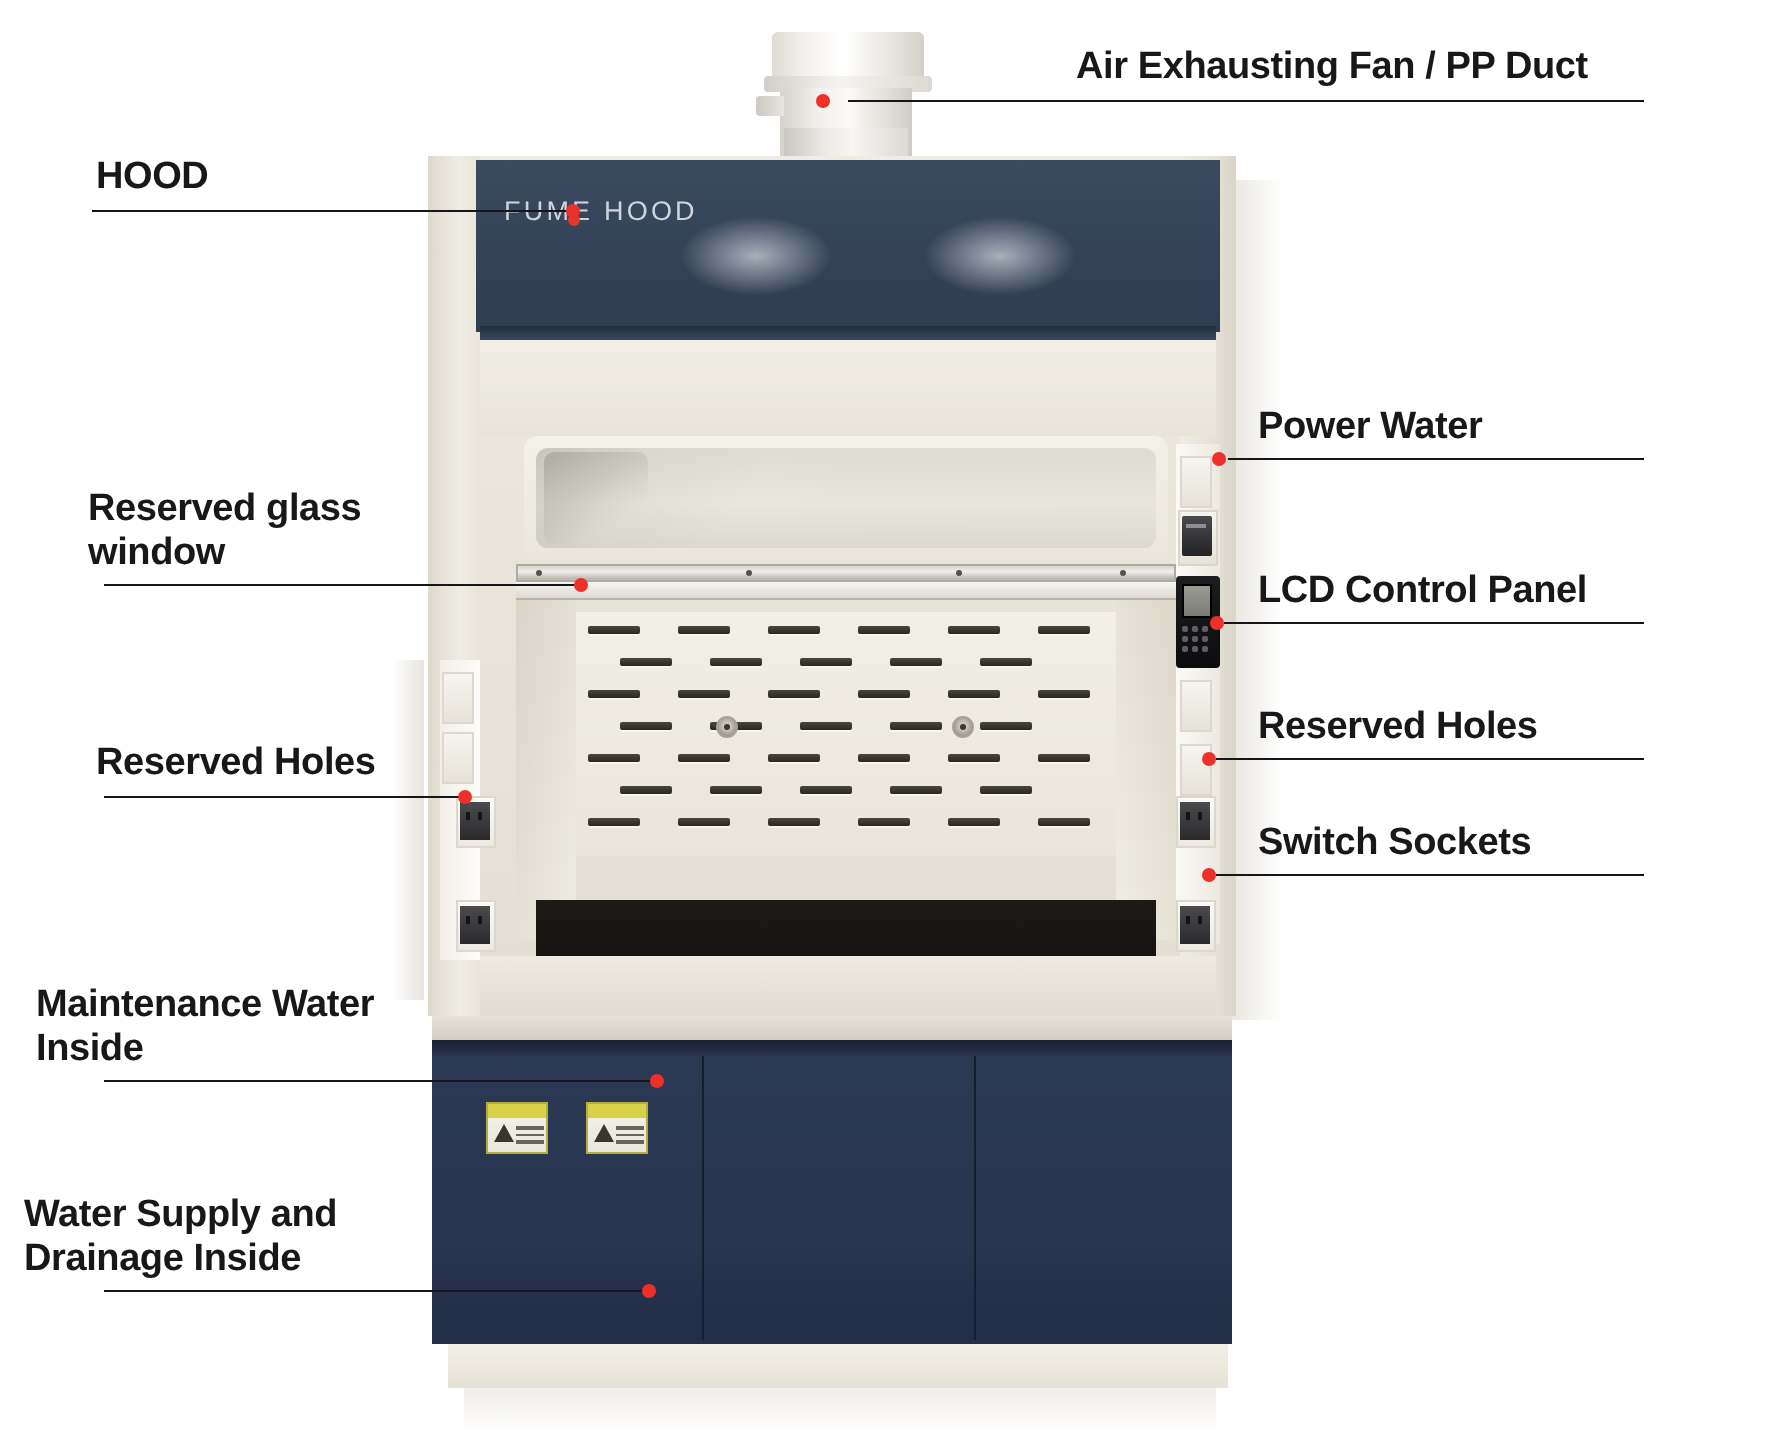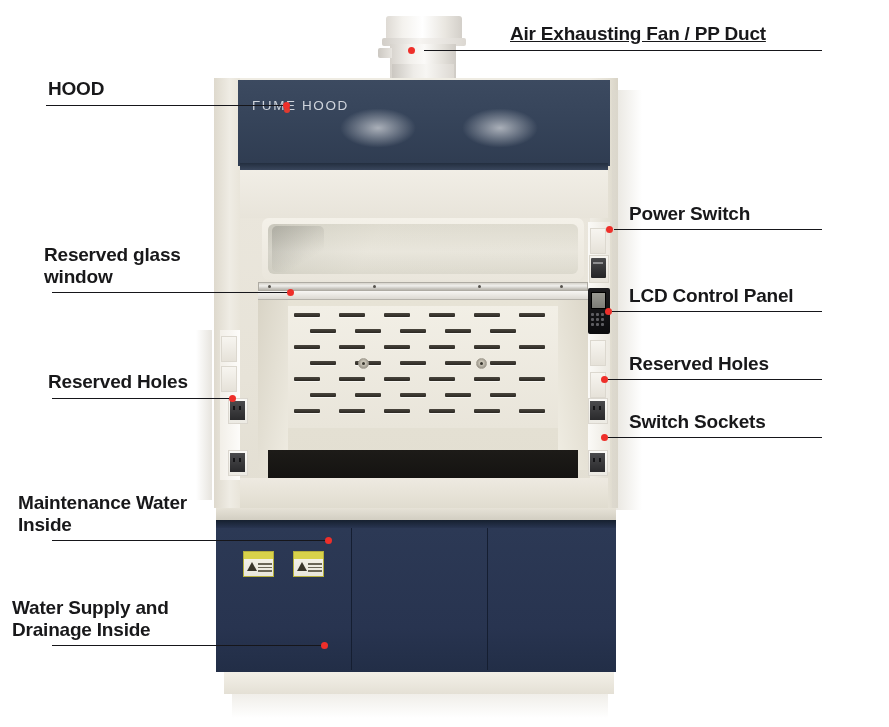--- a/index.html
+++ b/index.html
@@ -427,27 +427,27 @@
           <div class="sticker-line"></div>
           <div class="sticker-line"></div>
       </div>
     </div>
 
     <div class="plinth"></div>
     <div class="floor-shadow"></div>
   </div>
 
   <div id="ann-layer">
-      <div class="ann-text" style="left: 510px; top: 23px; text-decoration: underline;">Air Exhausting Fan / PP Duct</div>
+      <div class="ann-text" style="left: 538px; top: 23px;">Air Exhausting Fan / PP Duct</div>
       <div class="ann-line" style="left: 424px; top: 50px; width: 398px;"></div>
       <div class="ann-dot" style="left: 408px; top: 47px; background: rgb(238, 47, 42);"></div>
       <div class="ann-text" style="left: 48px; top: 78px;">HOOD</div>
       <div class="ann-line" style="left: 46px; top: 105px; width: 240px;"></div>
       <div class="ann-dot" style="left: 283px; top: 102px; background: rgb(238, 47, 42);"></div>
-      <div class="ann-text" style="left: 629px; top: 203px;">Power Switch</div>
+      <div class="ann-text" style="left: 629px; top: 203px;">Power Water</div>
       <div class="ann-line" style="left: 614px; top: 229px; width: 208px;"></div>
       <div class="ann-dot" style="left: 606px; top: 226px; background: rgb(238, 47, 42);"></div>
       <div class="ann-text" style="left: 44px; top: 244px;">Reserved glass
 window</div>
       <div class="ann-line" style="left: 52px; top: 292px; width: 238px;"></div>
       <div class="ann-dot" style="left: 287px; top: 289px; background: rgb(238, 47, 42);"></div>
       <div class="ann-text" style="left: 629px; top: 285px;">LCD Control Panel</div>
       <div class="ann-line" style="left: 612px; top: 311px; width: 210px;"></div>
       <div class="ann-dot" style="left: 605px; top: 308px; background: rgb(238, 47, 42);"></div>
       <div class="ann-text" style="left: 629px; top: 353px;">Reserved Holes</div>

